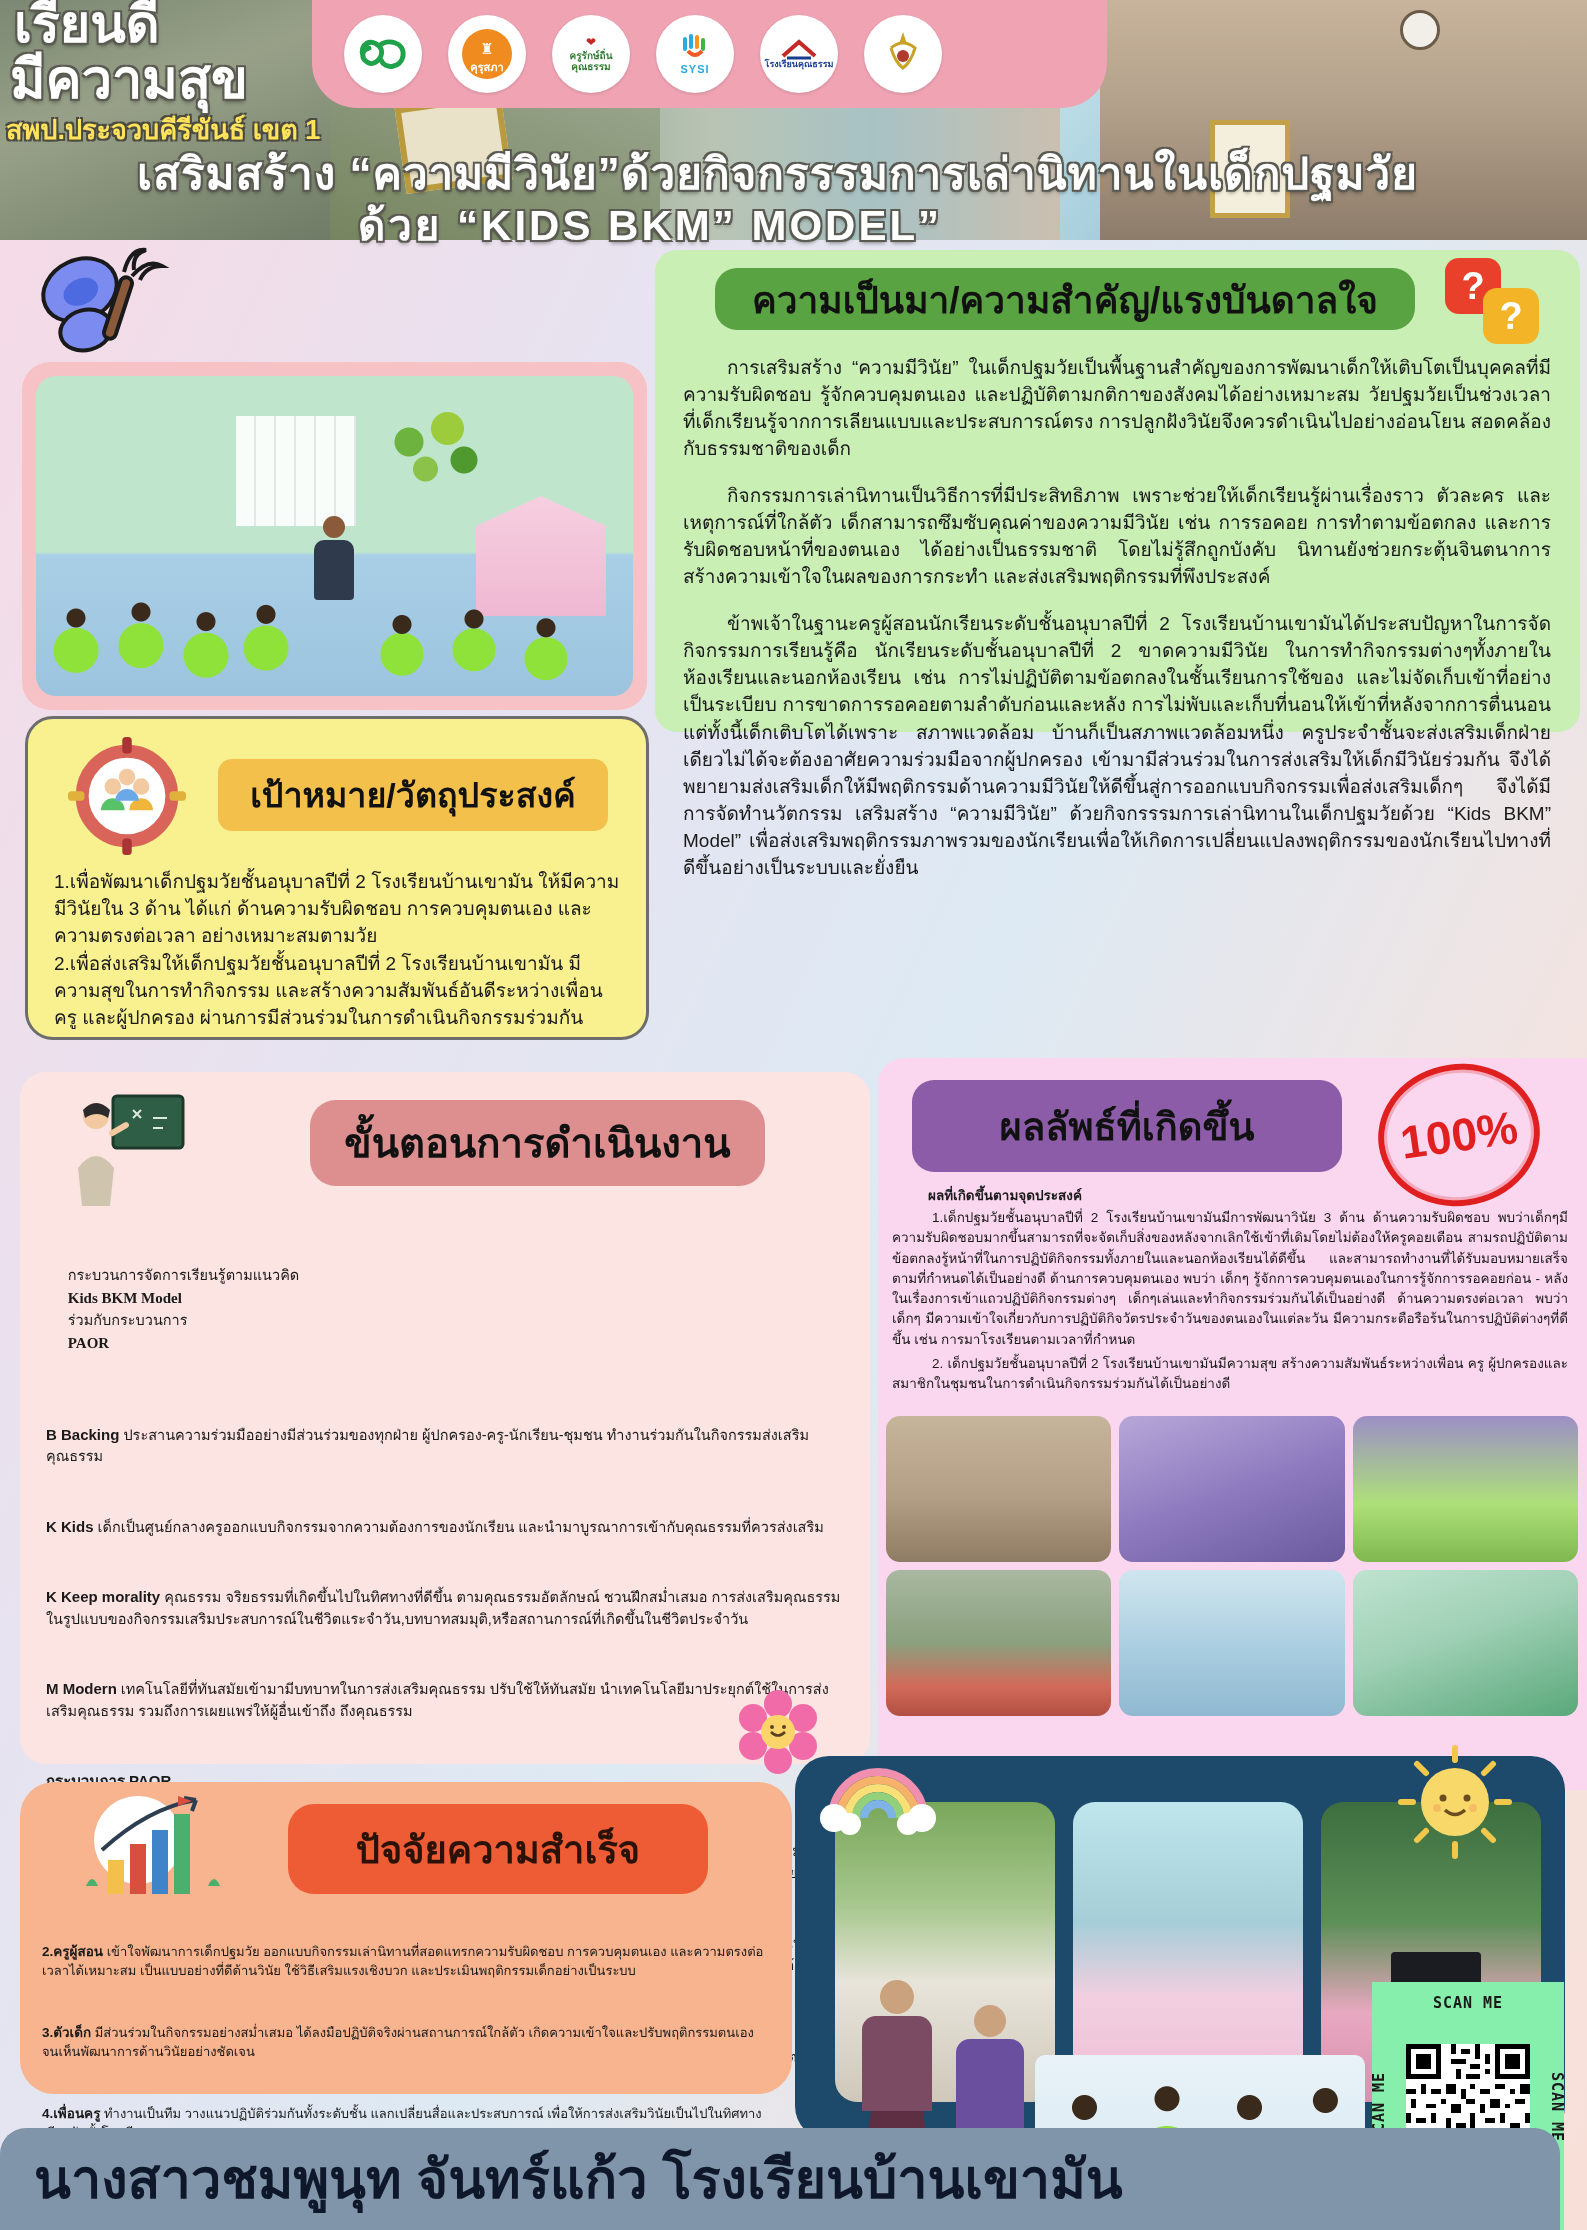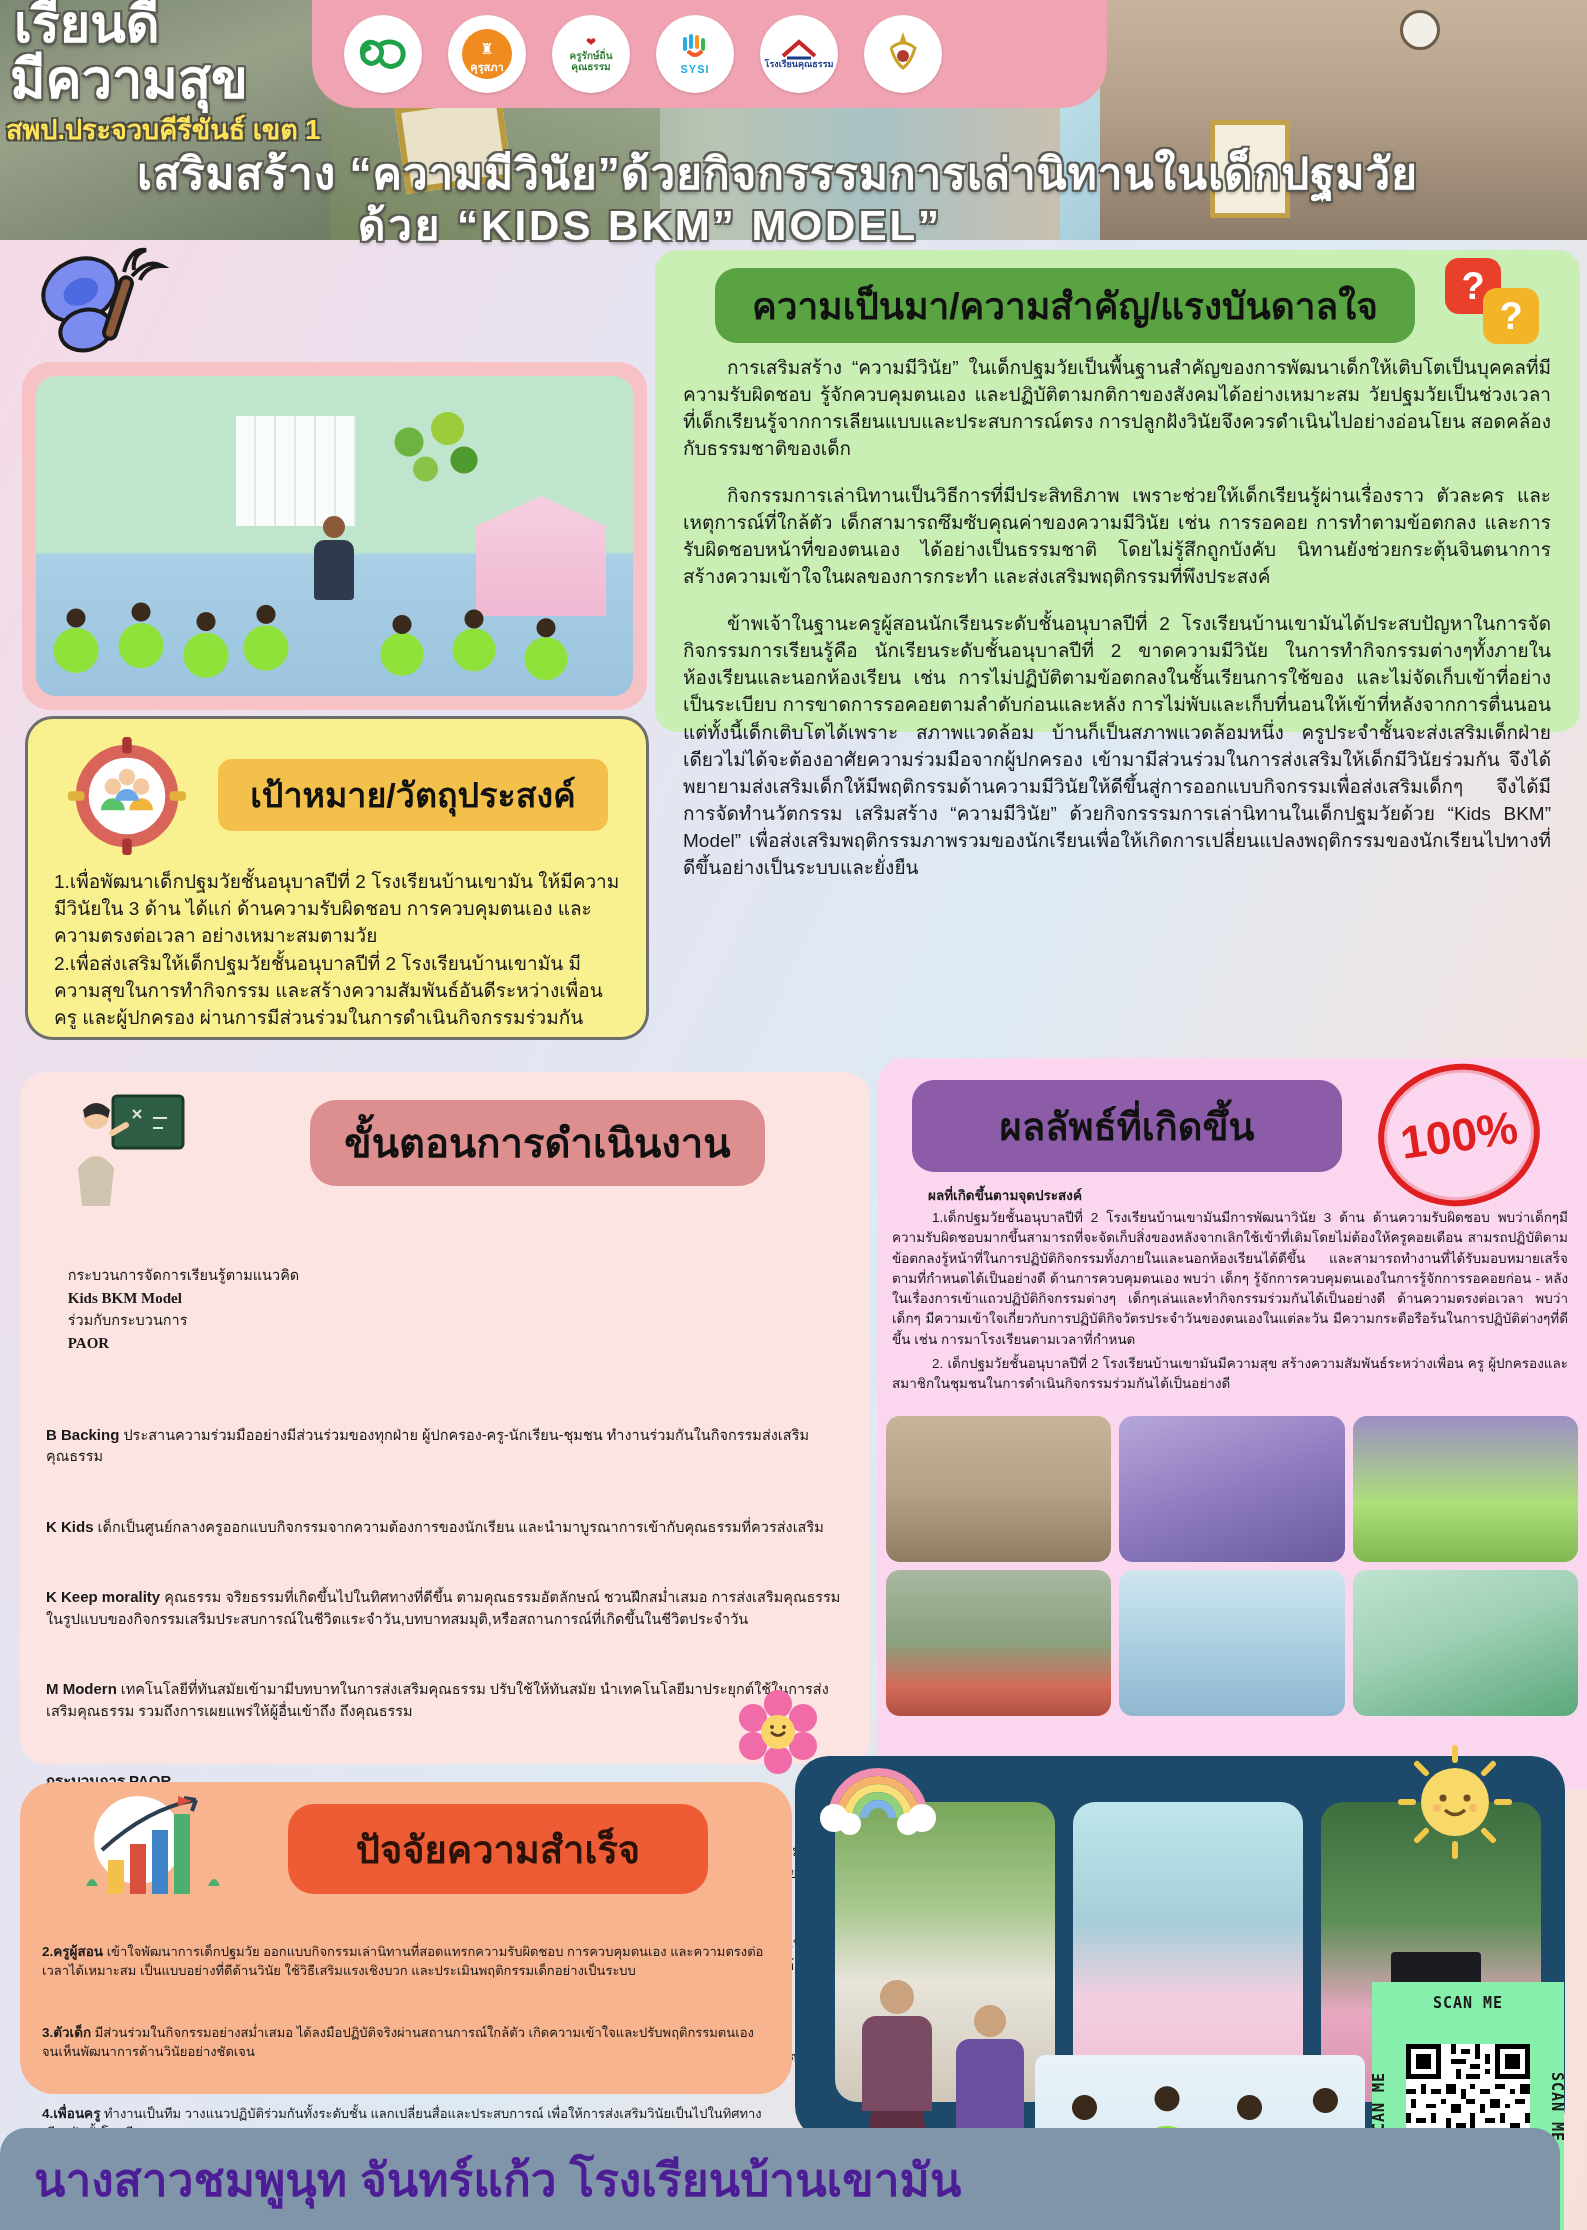--- a/index.html
+++ b/index.html
@@ -115,21 +115,21 @@
       <div style="width:40px;height:60px;border-radius:10px 10px 4px 4px;background:#2f3a4d;margin:2px auto 0;"></div>
     </div>
     <div class="abs" style="left:10px;top:200px;width:250px;height:120px;
          background:radial-gradient(circle at 12% 35%,#3a2a1c 0 9px,transparent 10px),radial-gradient(circle at 12% 62%,#8fe23a 0 22px,transparent 23px),radial-gradient(circle at 38% 30%,#3a2a1c 0 9px,transparent 10px),radial-gradient(circle at 38% 58%,#8fe23a 0 22px,transparent 23px),radial-gradient(circle at 64% 38%,#3a2a1c 0 9px,transparent 10px),radial-gradient(circle at 64% 66%,#8fe23a 0 22px,transparent 23px),radial-gradient(circle at 88% 32%,#3a2a1c 0 9px,transparent 10px),radial-gradient(circle at 88% 60%,#8fe23a 0 22px,transparent 23px);"></div>
     <div class="abs" style="left:330px;top:210px;width:240px;height:110px;
          background:radial-gradient(circle at 15% 35%,#3a2a1c 0 9px,transparent 10px),radial-gradient(circle at 15% 62%,#8fe23a 0 21px,transparent 22px),radial-gradient(circle at 45% 30%,#3a2a1c 0 9px,transparent 10px),radial-gradient(circle at 45% 58%,#8fe23a 0 21px,transparent 22px),radial-gradient(circle at 75% 38%,#3a2a1c 0 9px,transparent 10px),radial-gradient(circle at 75% 66%,#8fe23a 0 21px,transparent 22px);"></div>
   </div>
 </div>
 
 <div class="abs" style="left:655px;top:250px;width:925px;height:482px;background:#c9efb5;border-radius:22px;">
-  <div class="pill" style="position:absolute;left:60px;top:18px;width:700px;height:75px;background:#5aa342;font-size:37px;color:#111;">
+  <div class="pill" style="position:absolute;left:60px;top:18px;width:700px;height:62px;background:#5aa342;font-size:37px;color:#111;">
     <span>ความเป็นมา/ความสำคัญ/แรงบันดาลใจ</span>
   </div>
   <div class="abs" style="left:790px;top:8px;width:120px;height:100px;">
     <div style="position:absolute;left:0;top:0;width:56px;height:56px;background:#e8402a;border-radius:14px;color:#fff;font-size:38px;font-weight:bold;display:flex;align-items:center;justify-content:center;">?</div>
     <div style="position:absolute;left:38px;top:30px;width:56px;height:56px;background:#f3b427;border-radius:14px;color:#fff;font-size:38px;font-weight:bold;display:flex;align-items:center;justify-content:center;">?</div>
   </div>
   <div class="abs thai" style="left:28px;top:104px;width:868px;font-size:19px;line-height:1.43;text-indent:44px;">การเสริมสร้าง “ความมีวินัย” ในเด็กปฐมวัยเป็นพื้นฐานสำคัญของการพัฒนาเด็กให้เติบโตเป็นบุคคลที่มีความรับผิดชอบ รู้จักควบคุมตนเอง และปฏิบัติตามกติกาของสังคมได้อย่างเหมาะสม วัยปฐมวัยเป็นช่วงเวลาที่เด็กเรียนรู้จากการเลียนแบบและประสบการณ์ตรง การปลูกฝังวินัยจึงควรดำเนินไปอย่างอ่อนโยน สอดคล้องกับธรรมชาติของเด็ก</div>
   <div class="abs thai" style="left:28px;top:232px;width:868px;font-size:19px;line-height:1.43;text-indent:44px;">กิจกรรมการเล่านิทานเป็นวิธีการที่มีประสิทธิภาพ เพราะช่วยให้เด็กเรียนรู้ผ่านเรื่องราว ตัวละคร และเหตุการณ์ที่ใกล้ตัว เด็กสามารถซึมซับคุณค่าของความมีวินัย เช่น การรอคอย การทำตามข้อตกลง และการรับผิดชอบหน้าที่ของตนเอง ได้อย่างเป็นธรรมชาติ โดยไม่รู้สึกถูกบังคับ นิทานยังช่วยกระตุ้นจินตนาการ สร้างความเข้าใจในผลของการกระทำ และส่งเสริมพฤติกรรมที่พึงประสงค์</div>
   <div class="abs thai" style="left:28px;top:232px;width:868px;font-size:19px;line-height:1.43;text-indent:44px;margin-top:128px;position:absolute;">ข้าพเจ้าในฐานะครูผู้สอนนักเรียนระดับชั้นอนุบาลปีที่ 2 โรงเรียนบ้านเขามันได้ประสบปัญหาในการจัดกิจกรรมการเรียนรู้คือ นักเรียนระดับชั้นอนุบาลปีที่ 2 ขาดความมีวินัย ในการทำกิจกรรมต่างๆทั้งภายในห้องเรียนและนอกห้องเรียน เช่น การไม่ปฏิบัติตามข้อตกลงในชั้นเรียนการใช้ของ และไม่จัดเก็บเข้าที่อย่างเป็นระเบียบ การขาดการรอคอยตามลำดับก่อนและหลัง การไม่พับและเก็บที่นอนให้เข้าที่หลังจากการตื่นนอน แต่ทั้งนี้เด็กเติบโตได้เพราะ สภาพแวดล้อม บ้านก็เป็นสภาพแวดล้อมหนึ่ง ครูประจำชั้นจะส่งเสริมเด็กฝ่ายเดียวไม่ได้จะต้องอาศัยความร่วมมือจากผู้ปกครอง เข้ามามีส่วนร่วมในการส่งเสริมให้เด็กมีวินัยร่วมกัน จึงได้พยายามส่งเสริมเด็กให้มีพฤติกรรมด้านความมีวินัยให้ดีขึ้นสู่การออกแบบกิจกรรมเพื่อส่งเสริมเด็กๆ จึงได้มีการจัดทำนวัตกรรม เสริมสร้าง “ความมีวินัย” ด้วยกิจกรรรมการเล่านิทานในเด็กปฐมวัยด้วย “Kids BKM” Model” เพื่อส่งเสริมพฤติกรรมภาพรวมของนักเรียนเพื่อให้เกิดการเปลี่ยนแปลงพฤติกรรมของนักเรียนไปทางที่ดีขึ้นอย่างเป็นระบบและยั่งยืน</div>
 </div>
@@ -308,14 +308,14 @@
     <path fill="#000" d="M9 0h1v2h-1z M11 1h2v1h-2z M14 0h1v3h-1z M16 2h1v2h-1z M9 3h3v1h-3z M13 4h2v1h-2z M10 5h1v2h-1z M12 6h3v1h-3z M16 5h1v1h-1z
       M0 9h2v1h-2z M3 8h1v2h-1z M5 9h2v1h-2z M8 8h2v2h-2z M11 9h1v2h-1z M13 8h1v1h-1z M15 9h2v1h-2z M18 8h2v1h-2z M21 9h1v1h-1z M23 8h2v2h-2z
       M1 11h1v2h-1z M4 12h2v1h-2z M7 11h1v1h-1z M9 12h2v2h-2z M12 11h2v1h-2z M15 12h1v2h-1z M17 11h2v2h-2z M20 12h1v1h-1z M22 11h2v1h-2z
       M0 14h1v2h-1z M2 15h2v1h-2z M5 14h1v2h-1z M8 15h1v2h-1z M10 16h2v1h-2z M13 14h1v3h-1z M16 15h2v1h-2z M19 14h1v2h-1z M21 16h2v1h-2z M24 14h1v2h-1z
       M9 18h2v2h-2z M12 19h1v2h-1z M14 18h2v1h-2z M17 19h2v2h-2z M20 18h1v2h-1z M22 19h2v1h-2z
       M8 21h1v2h-1z M10 22h2v1h-2z M13 21h2v2h-2z M16 22h1v2h-1z M18 23h2v1h-2z M21 21h1v2h-1z M23 22h2v2h-2z M9 24h3v1h-3z"></path>
   </svg>
 </div>
 
 <div class="abs" style="left:0;top:2128px;width:1560px;height:102px;background:#8095a9;border-radius:26px 26px 0 0;display:flex;align-items:center;">
-  <span style="margin-left:34px;font-size:46px;font-weight:bold;color:#4c1d95;">นางสาวชมพูนุท จันทร์แก้ว โรงเรียนบ้านเขามัน</span>
+  <span style="margin-left:34px;font-size:54px;font-weight:bold;color:#0f172a;">นางสาวชมพูนุท จันทร์แก้ว โรงเรียนบ้านเขามัน</span>
 </div>
 
 </body></html>

